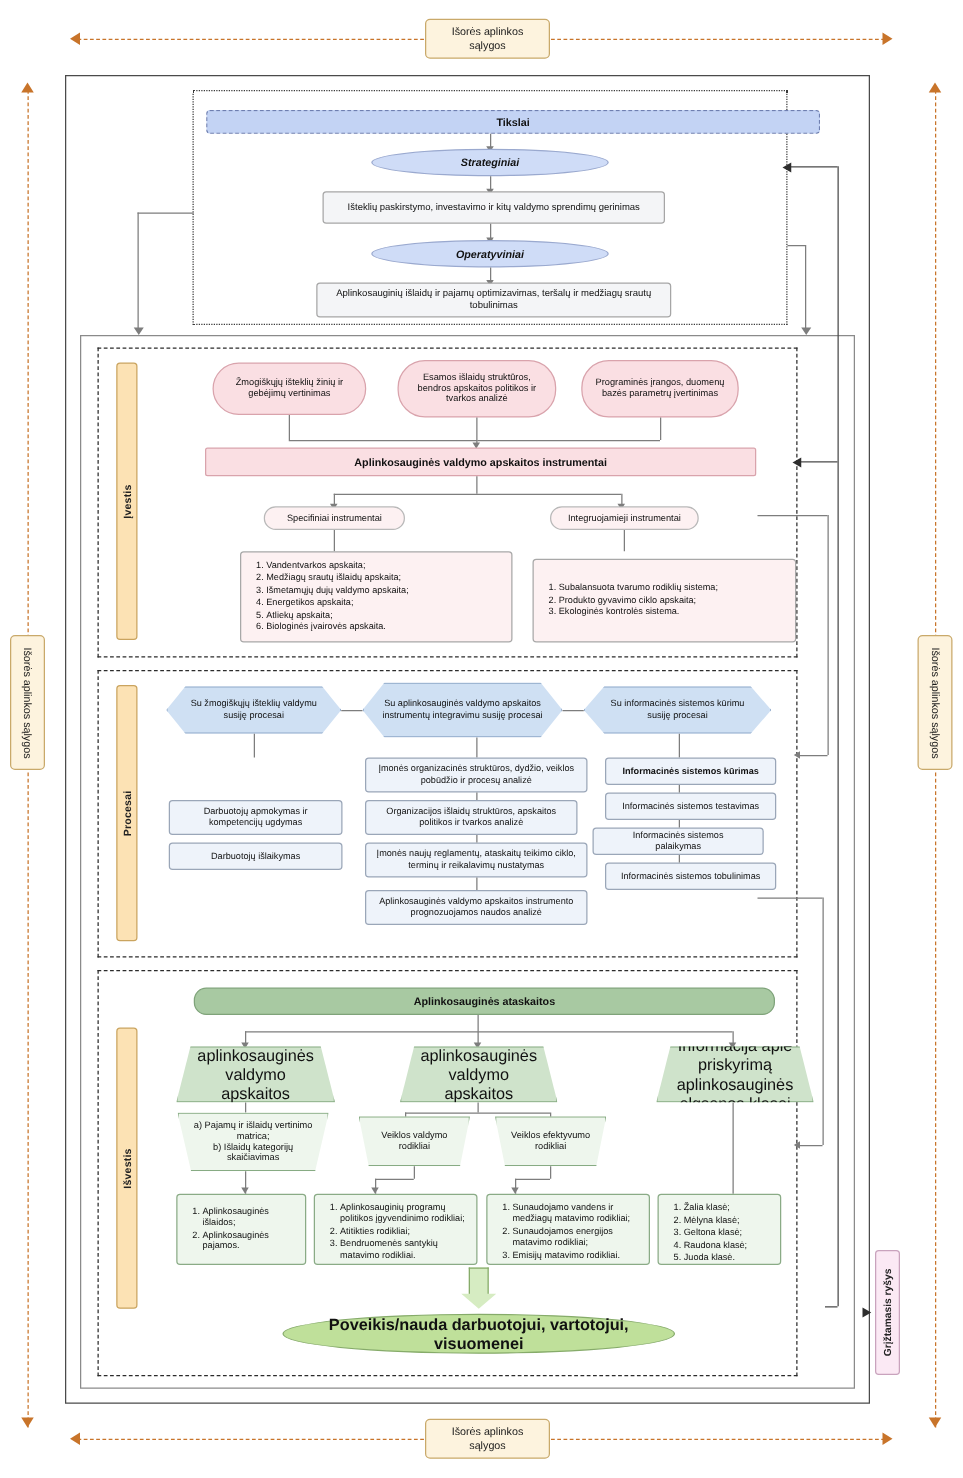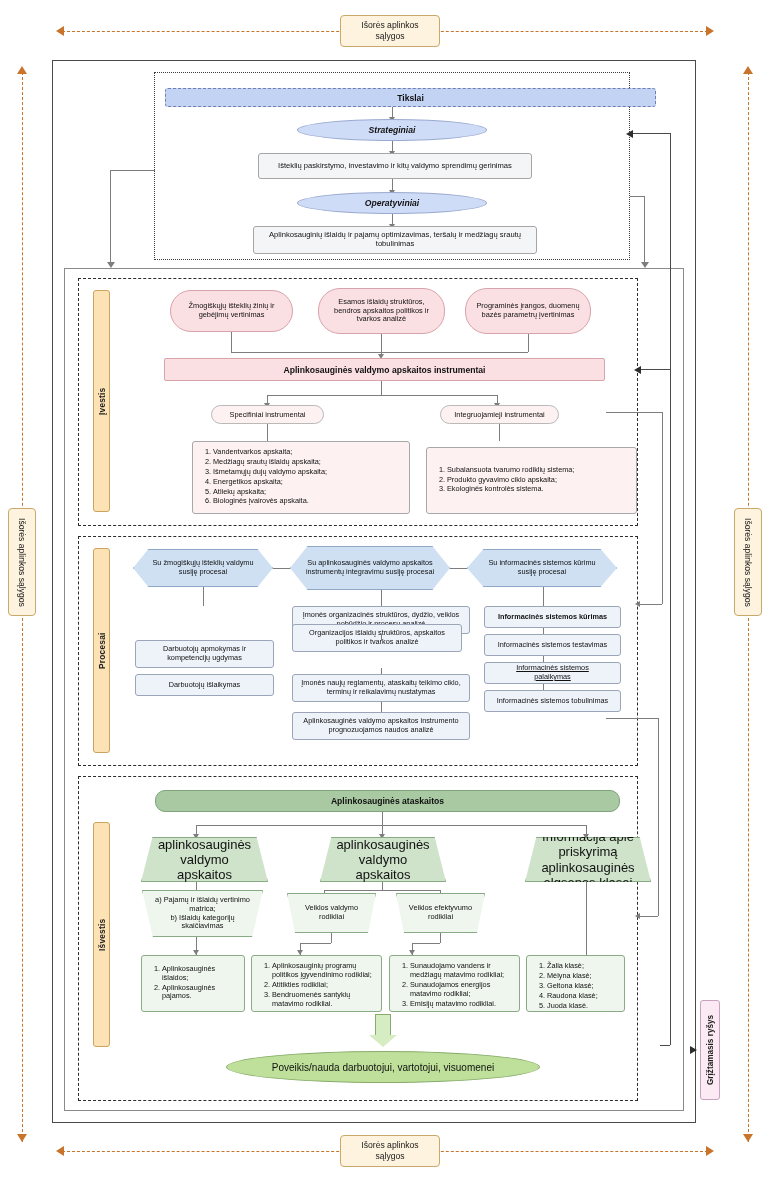--- a/index.html
+++ b/index.html
@@ -57,21 +57,21 @@
   
   .barGreen{background:#a8c9a2;border:1px solid #7fa37a;border-radius:10px;
             font-size:8.6px;font-weight:bold;color:#111;}
   .trapGreen{background:#cfe3cb;border:1px solid #87ab83;font-size:13px;color:#111;
              clip-path:polygon(9% 0,91% 0,100% 100%,0 100%);}
   .trapPale{background:#eef6ed;border:1px solid #87ab83;font-size:7.4px;color:#111;
             clip-path:polygon(0 0,100% 0,91% 100%,9% 100%);}
   .listGreen{background:#eef6ed;border:1px solid #8aab86;border-radius:3px;
              font-size:7.3px;color:#111;padding:6px 7px;}
   .ellipseGreen{background:#bfe09a;border:1px solid #86ab6a;border-radius:50%;
-                font-size:10px;font-weight:normal;color:#111;}
+                font-size:13px;font-weight:bold;color:#111;}
 
   
   .fb{background:#fbe9f4;border:1px solid #c9a3bd;border-radius:3px;
       writing-mode:vertical-rl;transform:rotate(180deg);
       display:flex;align-items:center;justify-content:center;
       font-size:8.2px;font-weight:bold;color:#222;}
 
   
   .ln{background:#7d7d7d;}
   .lnH{height:1px;}
@@ -209,30 +209,30 @@
   <div class="abs ln lnH" style="left:273px;top:568px;width:17px;"></div>
   <div class="abs ln lnH" style="left:450px;top:568px;width:17px;"></div>
   <div class="abs ln lnV" style="left:203px;top:587px;height:19px;"></div>
   <div class="abs ln lnV" style="left:381px;top:590px;height:16px;"></div>
   <div class="abs ln lnV" style="left:543px;top:587px;height:19px;"></div>
 
   <div class="abs procBox ctr lead" style="left:135px;top:640px;width:139px;height:28px;padding:0 5px;">Darbuotojų apmokymas ir kompetencijų ugdymas</div>
   <div class="abs procBox ctr lead" style="left:135px;top:674px;width:139px;height:22px;padding:0 5px;">Darbuotojų išlaikymas</div>
 
   <div class="abs procBox ctr lead" style="left:292px;top:606px;width:178px;height:28px;padding:0 5px;">Įmonės organizacinės struktūros, dydžio, veiklos pobūdžio ir procesų analizė</div>
-  <div class="abs procBox ctr lead" style="left:292px;top:624px;width:170px;height:28px;padding:0 14px;">Organizacijos išlaidų struktūros, apskaitos politikos ir tvarkos analizė</div>
+  <div class="abs procBox ctr lead" style="left:292px;top:640px;width:170px;height:28px;padding:0 14px;">Organizacijos išlaidų struktūros, apskaitos politikos ir tvarkos analizė</div>
   <div class="abs procBox ctr lead" style="left:292px;top:674px;width:178px;height:28px;padding:0 5px;">Įmonės naujų reglamentų, ataskaitų teikimo ciklo, terminų ir reikalavimų nustatymas</div>
   <div class="abs procBox ctr lead" style="left:292px;top:712px;width:178px;height:28px;padding:0 5px;">Aplinkosauginės valdymo apskaitos instrumento prognozuojamos naudos analizė</div>
   <div class="abs ln lnV" style="left:381px;top:634px;height:6px;"></div>
   <div class="abs ln lnV" style="left:381px;top:668px;height:6px;"></div>
   <div class="abs ln lnV" style="left:381px;top:702px;height:10px;"></div>
 
   <div class="abs procBox ctr lead" style="left:484px;top:606px;width:137px;height:22px;padding:0 9px;font-weight:bold;">Informacinės sistemos kūrimas</div>
   <div class="abs procBox ctr lead" style="left:484px;top:634px;width:137px;height:22px;padding:0 4px;">Informacinės sistemos testavimas</div>
-  <div class="abs procBox ctr lead" style="left:484px;top:662px;width:137px;height:22px;padding:0 12px;text-decoration:underline;">Informacinės sistemos palaikymas</div>
+  <div class="abs procBox ctr lead" style="left:474px;top:662px;width:137px;height:22px;padding:0 12px;">Informacinės sistemos palaikymas</div>
   <div class="abs procBox ctr lead" style="left:484px;top:690px;width:137px;height:22px;padding:0 4px;">Informacinės sistemos tobulinimas</div>
   <div class="abs ln lnV" style="left:543px;top:628px;height:6px;"></div>
   <div class="abs ln lnV" style="left:543px;top:656px;height:6px;"></div>
   <div class="abs ln lnV" style="left:543px;top:684px;height:6px;"></div>
 
   <div class="abs ln lnH" style="left:640px;top:604px;width:22px;"></div>
   <div class="abs ln lnV" style="left:662px;top:412px;height:192px;"></div>
   <div class="abs ln lnH" style="left:606px;top:412px;width:56px;"></div>
   <div class="abs" style="left:635px;top:601px;width:0;height:0;border-top:3px solid transparent;border-bottom:3px solid transparent;border-right:5px solid #7d7d7d;"></div>
 

